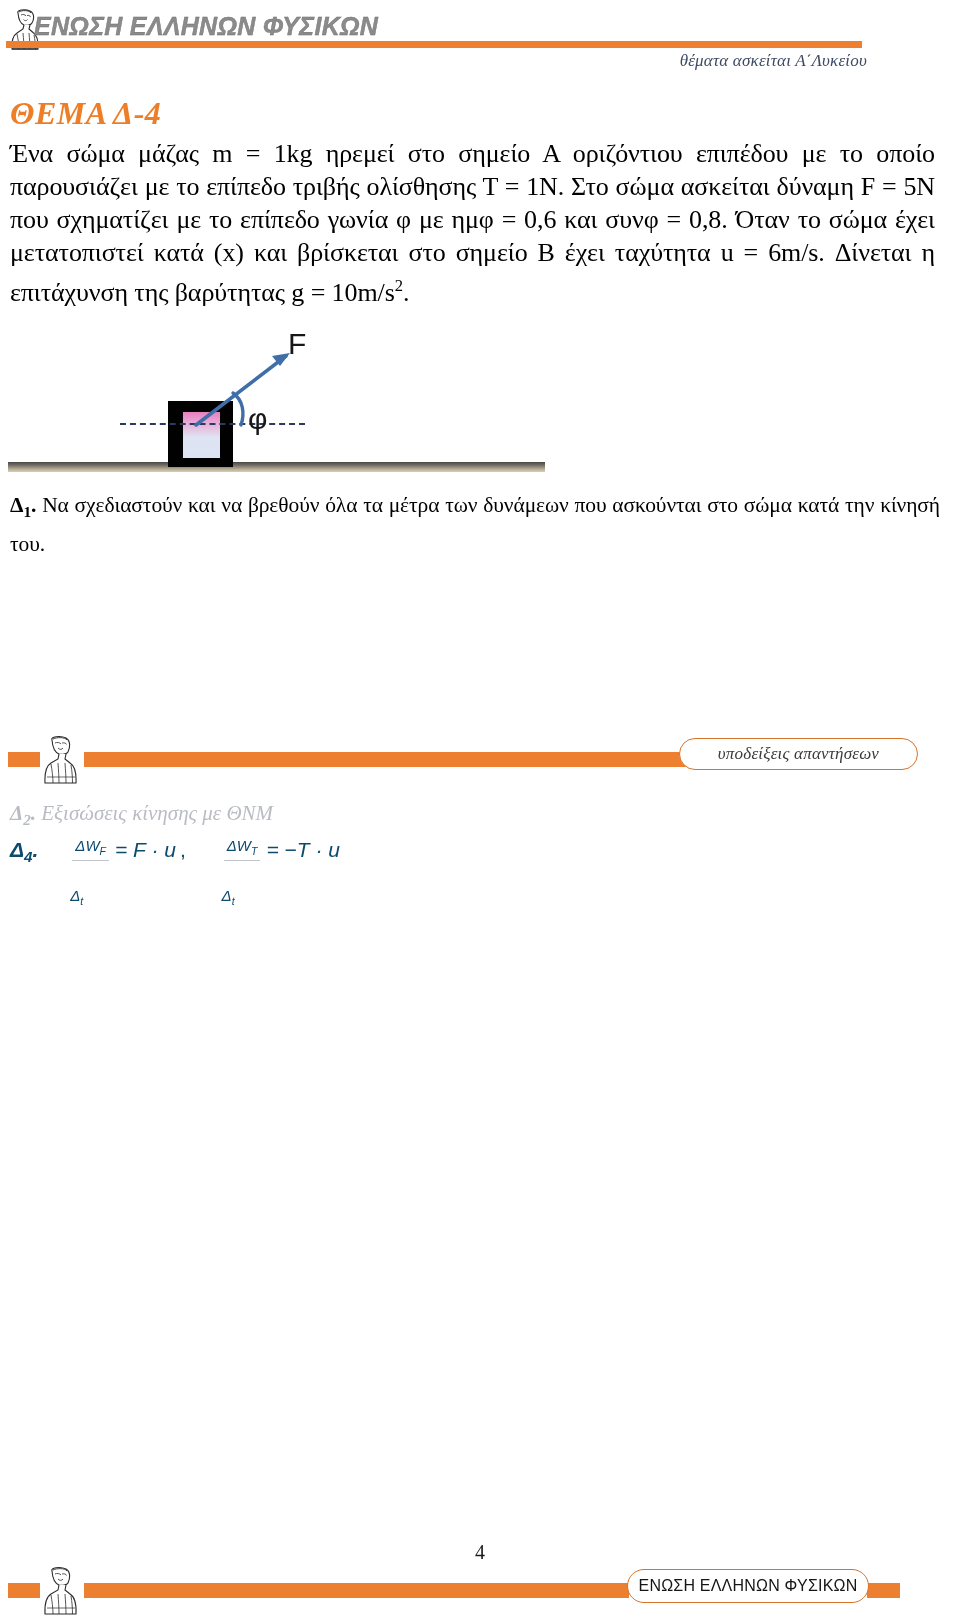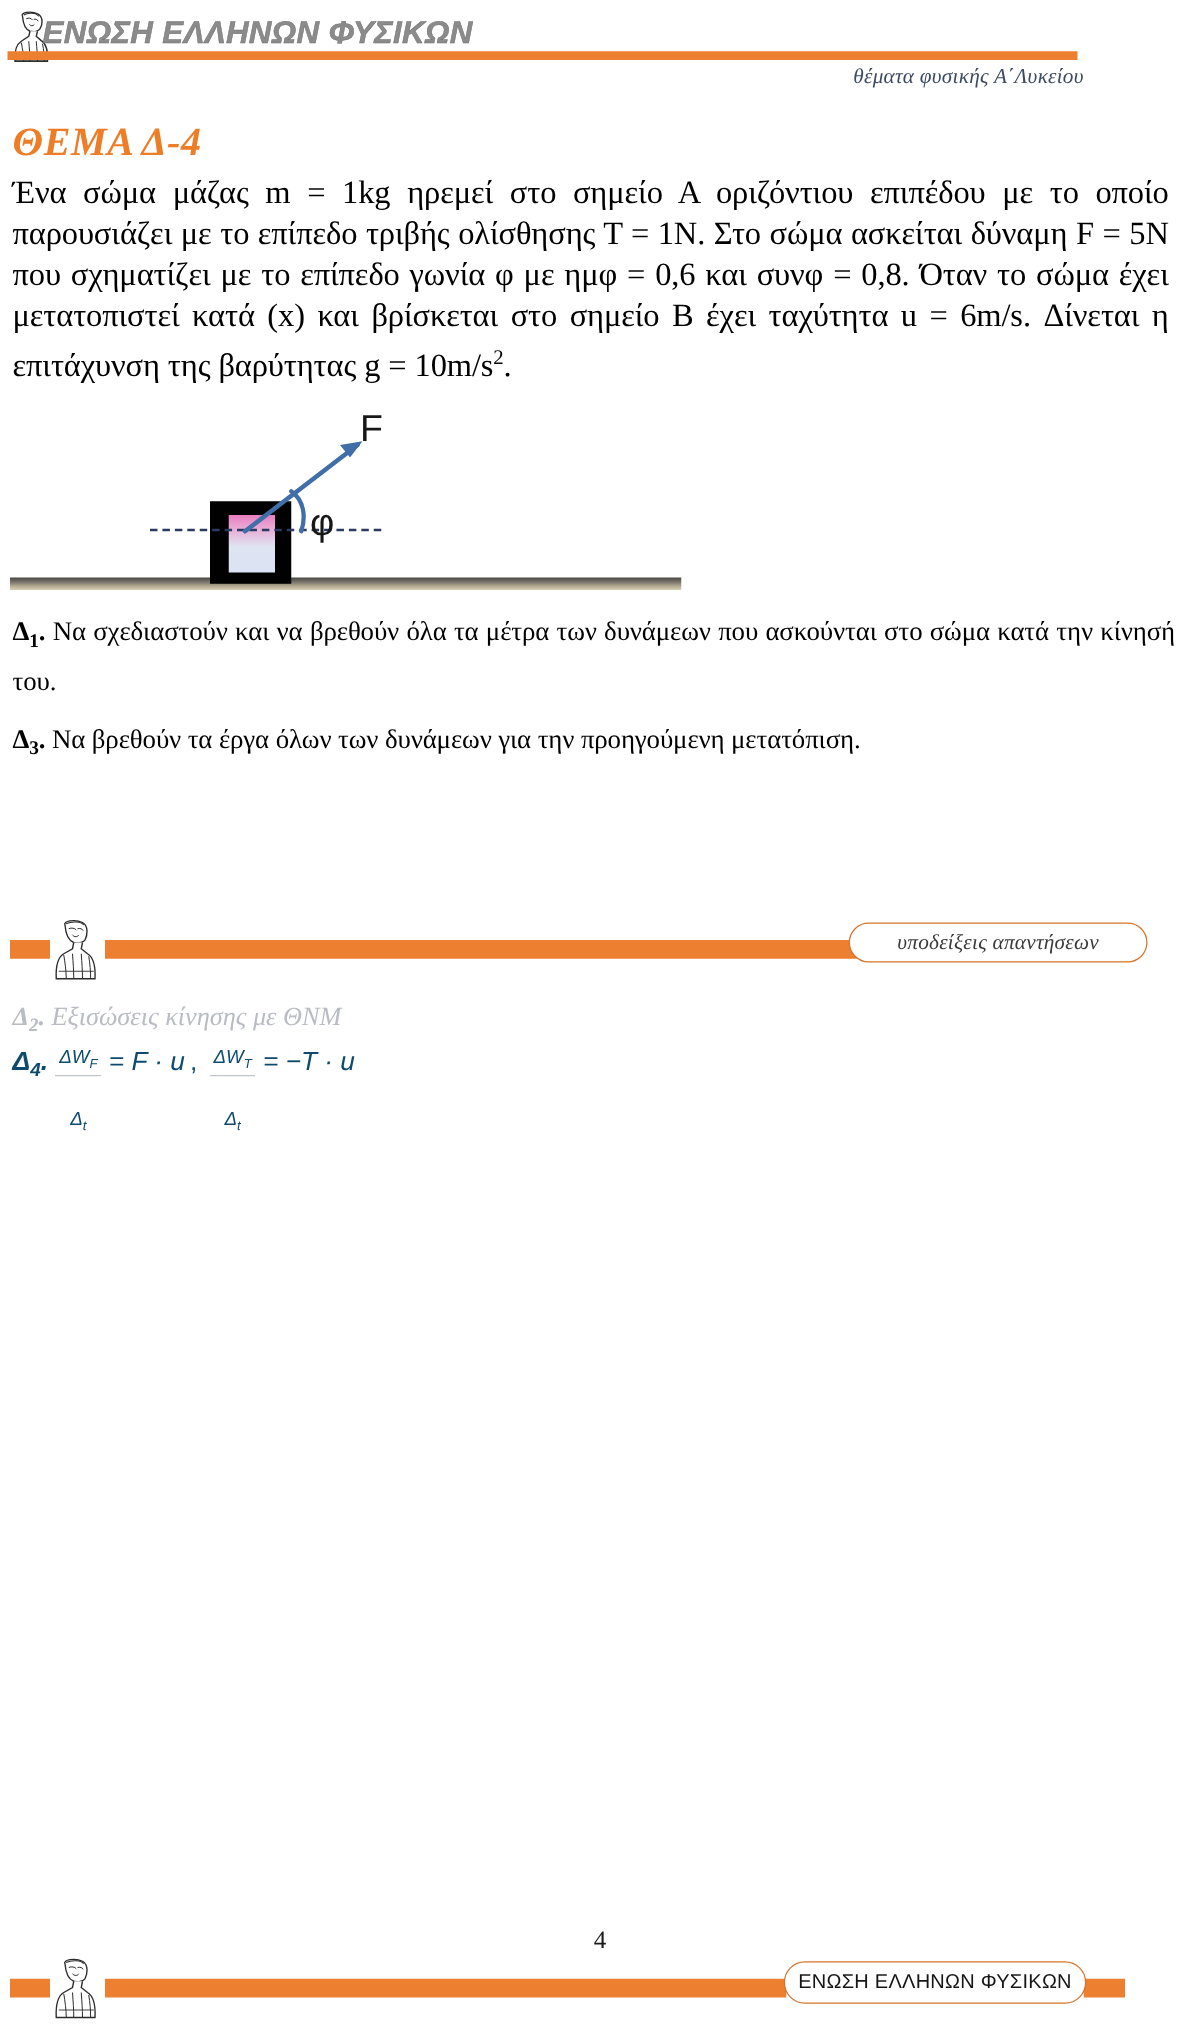--- a/index.html
+++ b/index.html
@@ -225,20 +225,21 @@
     align-items: center;
     vertical-align: middle;
     margin: 0 6px;
     font-style: italic;
   }
   .frac .num {
     font-size: 15px;
     padding: 0 3px 1px 3px;
     border-bottom: 1.2px solid #c2c5ca;
     line-height: 16px;
+    margin-left: 28px;
   }
   .frac .den {
     font-size: 15px;
     padding-top: 1px;
     line-height: 16px;
     margin-top: 26px;
   }
   .math-txt {
     font-size: 21px;
     font-style: italic;
@@ -321,21 +322,21 @@
       <path d="M17 25 C17.5 31, 18 36, 18 41" stroke-width="0.8"></path>
       <path d="M23 25 C23.5 31, 24 36, 24 41" stroke-width="0.8"></path>
       <path d="M28 27 C29 32, 29.5 36, 29.5 41" stroke-width="0.8"></path>
       <path d="M8 36 L31 36" stroke-width="0.7"></path>
       <path d="M6 41 L32 41" stroke-width="1.3"></path>
     </g>
   </svg>
 
   <div id="logo-text">ΕΝΩΣΗ ΕΛΛΗΝΩΝ ΦΥΣΙΚΩΝ</div>
   <div id="header-rule"></div>
-  <div id="header-subtitle">θέματα φυσικής Α΄Λυκείου</div>
+  <div id="header-subtitle">θέματα ασκείται Α΄Λυκείου</div>
 </div>
 
 <div id="theme-title">ΘΕΜΑ Δ-4</div>
 
 <div id="intro"><span>Ένα σώμα μάζας m = 1kg ηρεμεί στο σημείο Α οριζόντιου επιπέδου με το οποίο παρουσιάζει με το επίπεδο τριβής ολίσθησης Τ = 1Ν. Στο σώμα ασκείται δύναμη F = 5Ν που σχηματίζει με το επίπεδο γωνία φ με ημφ = 0,6 και συνφ = 0,8. Όταν το σώμα έχει μετατοπιστεί κατά (x) και βρίσκεται στο σημείο Β έχει ταχύτητα u = 6m/s. Δίνεται η επιτάχυνση της βαρύτητας g = 10m/s</span><span class="sup">2</span><span>.</span></div>
 
 <div id="diagram">
 
   <div id="diagram-ground"></div>
   <div id="diagram-box-outer"></div>
@@ -354,21 +355,20 @@
 
   <div id="diagram-label-f">F</div>
   <div id="diagram-label-phi">φ</div>
 </div>
 
 <div id="questions">
 
   <div class="question"><span class="q-label"><span>Δ</span><span class="sub">1</span>.</span> <span>Να σχεδιαστούν και να βρεθούν όλα τα μέτρα των δυνάμεων που ασκούνται στο σώμα κατά την κίνησή του.</span></div>
 
 
-  <div class="question"><span class="q-label"><span>Δ</span><span class="sub">3</span>.</span> <span>Να βρεθούν τα έργα όλων των δυνάμεων για την προηγούμενη μετατόπιση.</span></div>
 
 </div>
 
 <div id="hints-divider">
   <div id="hints-bar-left"></div>
   <div id="hints-bar-main"></div>
 
   <svg id="hints-bust" viewBox="0 0 46 52">
     <g fill="none" stroke="#2b2b2b" stroke-width="1.1">
       <path d="M14 6 C12 3, 22 1, 28 4 C33 7, 32 14, 30 18 C29 20, 24 21, 21 20 C16 18, 14.5 13, 14 6 Z" fill="#ffffff"></path>

